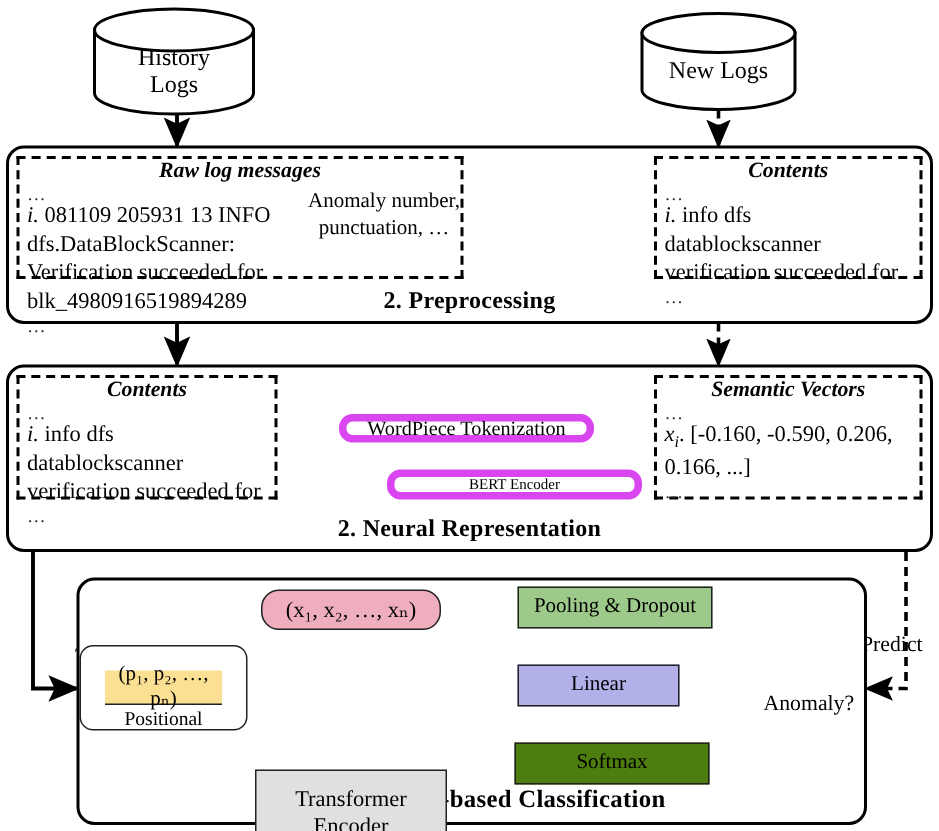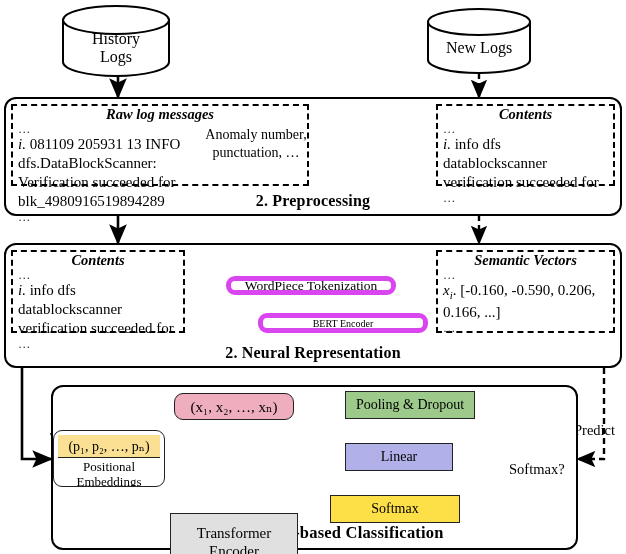--- a/index.html
+++ b/index.html
@@ -157,25 +157,25 @@
   <div class="ell">…</div>
 </div>
 
 <div class="lbl" style="left:6px;top:430px;margin-left:44px;">Train</div>
 <div class="lbl" style="left:574px;top:422px;">Predict</div>
 
 <div class="section" style="left:51px;top:385px;width:527px;height:165px;">
   <div class="section-label" style="left:0;top:136px;font-size:16.5px;">3. Transformer-based Classification</div>
 </div>
 
-<div class="cbox round ctr" style="left:174px;top:393px;width:120px;height:27px;background:#efaebe;font-size:15px;">
+<div class="cbox round ctr" style="left:174px;top:393px;width:120px;height:27px;background:#efaebe;font-size:15px;border-radius:12px;">
     <span>(x₁, x₂, …, xₙ)</span>
   </div>
 
-<div class="cbox round" style="left:53px;top:430px;width:112px;height:57px;background:#fff;overflow:hidden;padding:4px;">
+<div class="cbox round" style="left:53px;top:430px;width:112px;height:57px;background:#fff;overflow:hidden;padding:16px;">
   <div class="ctr" style="height:22px;background:#fbdf93;border-bottom:1.4px solid #222;font-size:14px;">
     <span>(p₁, p₂, …, pₙ)</span>
   </div>
   <div class="ctr" style="height:33px;flex-direction:column;line-height:1.12;font-size:13px;">
     <span>Positional</span>
     <span>Embeddings</span>
   </div>
 </div>
 
 <div class="cbox ctr" style="left:170px;top:485px;width:128px;height:57px;background:#e0e0e0;flex-direction:column;
@@ -185,17 +185,17 @@
 </div>
 
 <div class="cbox ctr" style="left:345px;top:391px;width:130px;height:28px;background:#9dca8a;font-size:14px;">
     <span>Pooling &amp; Dropout</span>
   </div>
 
 <div class="cbox ctr" style="left:345px;top:443px;width:108px;height:28px;background:#b1b0e8;font-size:14px;">
     <span>Linear</span>
   </div>
 
-<div class="cbox ctr" style="left:330px;top:495px;width:130px;height:28px;background:#fde047;font-size:14px;">
+<div class="cbox ctr" style="left:343px;top:495px;width:130px;height:28px;background:#4d7c0f;font-size:14px;">
     <span>Softmax</span>
   </div>
 
-<div class="lbl" style="left:509px;top:461px;font-size:14.5px;">Softmax?</div>
+<div class="lbl" style="left:509px;top:461px;font-size:14.5px;">Anomaly?</div>
 
 </body></html>

